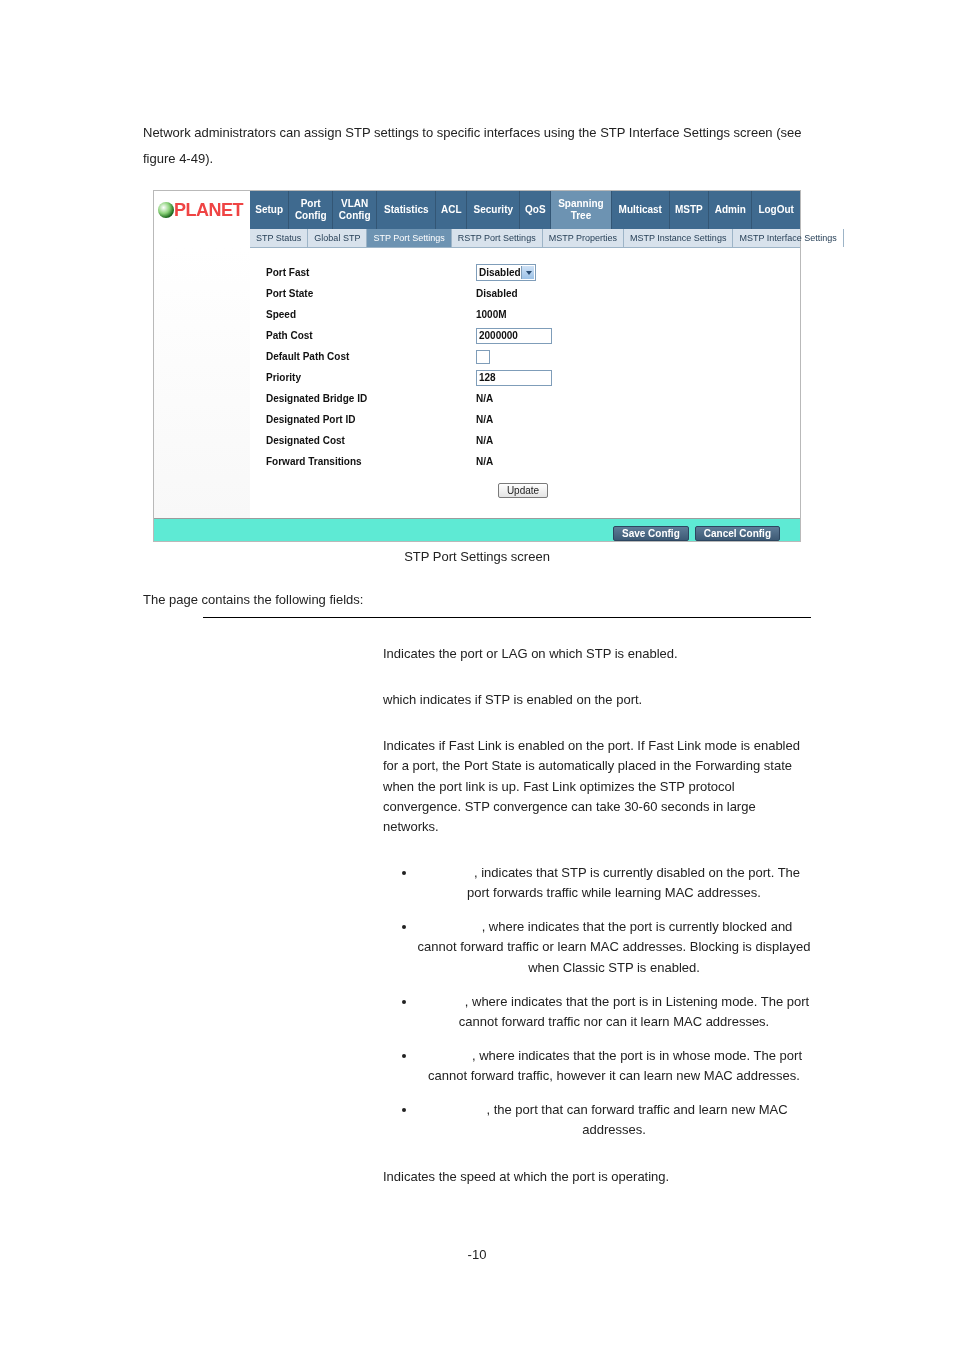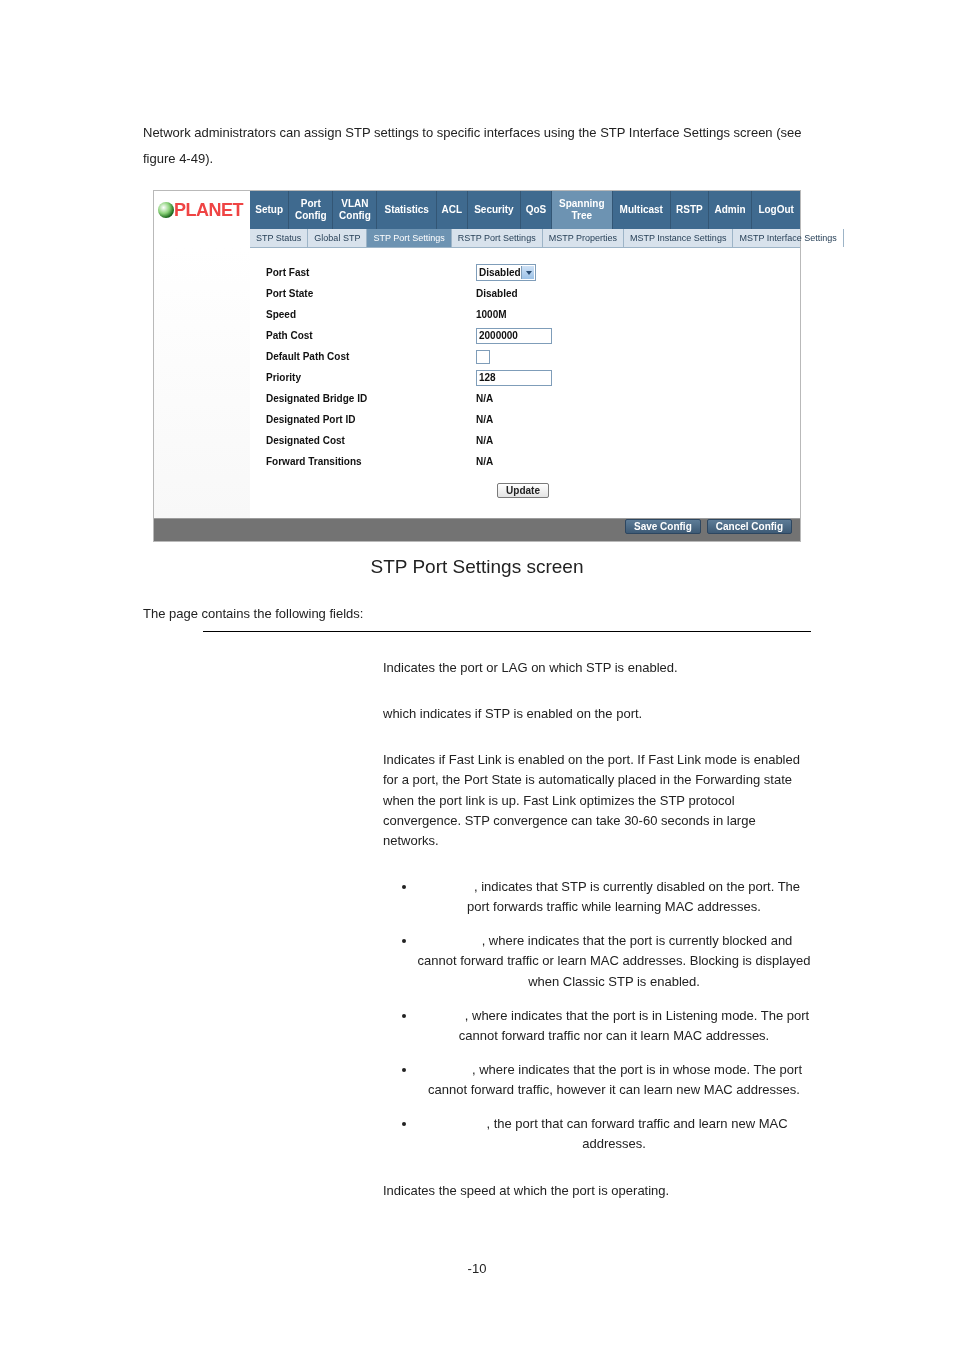--- a/index.html
+++ b/index.html
@@ -135,34 +135,34 @@
   .chk.checked::after{
     content:"✔"; position:absolute; left:0; top:-3px; font-size:11px; color:#3c8f3c;
   }
   .txt {
     font-size:10px;border:1px solid #7f9db9;background:#fff;height:14px;width:70px;padding:0 2px;display:inline-flex;align-items:center;
   }
   input[type=radio]{margin:0 2px 0 0;width:11px;height:11px;}
   .btnrow{ text-align:center; padding:10px 0 4px 0;}
   .btn {
     display:inline-block;font-size:10px;border:1px solid #7a7a7a;border-radius:2px;
-    padding:1px 8px; background:linear-gradient(#fff,#e4e4e4);font-weight:bold;
+    padding:1px 8px; background:linear-gradient(#fff,#e4e4e4);
   }
   .footerbar {
-    display:flex;justify-content:flex-end;align-items:flex-start;gap:6px;
-    background:#737373;height:22px;padding:0 8px;
+    display:flex;justify-content:flex-end;align-items:flex-end;gap:6px;
+    background:#5eead4;height:22px;padding:0 20px;
     border-top:1px solid #9c9c9c;
   }
   .footerbar .fbtn {
     font-size:10px;color:#fff;font-weight:bold;
     background:linear-gradient(#5e7c97,#3d5a75);
     border:1px solid #2d4660;padding:1px 8px;border-radius:2px;
   }
   .caption {
-    text-align:center;font-size:19px;margin:14px 0 28px 0;
+    text-align:center;font-size:13px;margin:7px 0 28px 0;
   }
   .after-caption {
     margin: 0 0 10px 0;
   }
   hr.sep {
     border:none;border-top:1px solid #000;margin:6px 0 0 60px;
   }
   .def {
     margin-left:240px;
     margin-top:26px;
@@ -200,21 +200,21 @@
               <tr id="menu-row">
                 <td>Setup</td>
                 <td>Port<br>Config</td>
                 <td>VLAN<br>Config</td>
                 <td>Statistics</td>
                 <td>ACL</td>
                 <td>Security</td>
                 <td>QoS</td>
                 <td class="active">Spanning<br>Tree</td>
                 <td>Multicast</td>
-                <td>RSTP</td>
+                <td>MSTP</td>
                 <td>Admin</td>
                 <td>LogOut</td>
               </tr>
             </tbody>
           </table>
       </div>
     </div>
     <div class="submenu">
       <table>
           <tbody>

